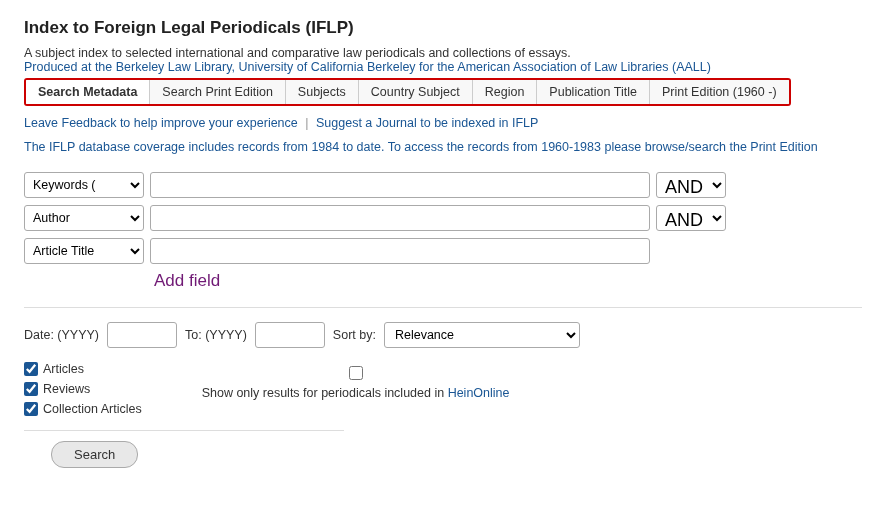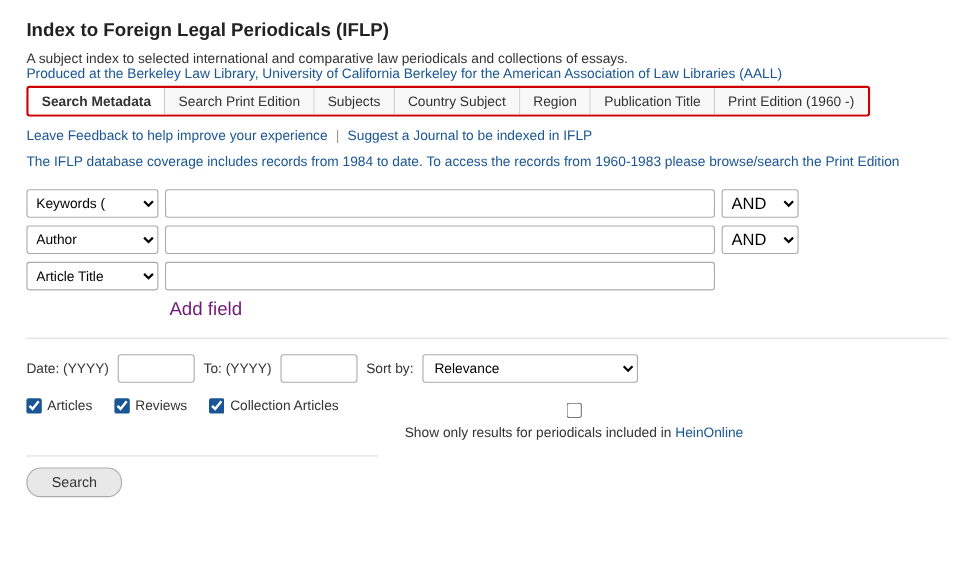--- a/index.html
+++ b/index.html
@@ -92,21 +92,21 @@
       max-width: 500px;
       padding: 3px 6px;
       font-size: 12.5px;
       border: 1px solid #aaa;
       border-radius: 3px;
       height: 26px;
     }
     .bool-select {
       width: 70px;
       padding: 3px 4px;
-      font-size: 15px;
+      font-size: 18px;
       border: 1px solid #aaa;
       border-radius: 3px;
       background: #fff;
       height: 26px;
     }
     .add-field-link {
       margin-left: 130px;
       color: #701a75;
       font-size: 17px;
       cursor: pointer;
@@ -148,21 +148,22 @@
 
     
     .checkboxes-section {
       display: flex;
       gap: 0;
       align-items: flex-start;
       margin-bottom: 14px;
     }
     .checkbox-col {
       display: flex;
-      gap: 20px;
+      flex-direction: column;
+      gap: 6px;
       margin-right: 60px;
     }
     .checkbox-item {
       display: flex;
       align-items: center;
       gap: 5px;
       font-size: 12.5px;
     }
     .checkbox-item input[type="checkbox"] {
       accent-color: #1a5694;
@@ -186,20 +187,21 @@
 
     
     .search-btn {
       padding: 5px 22px;
       font-size: 13px;
       background: #e8e8e8;
       border: 1px solid #aaa;
       border-radius: 13px;
       cursor: pointer;
       color: #333;
+      margin-left: 27px;
     }
 
     .bottom-divider {
       border: none;
       border-top: 1px solid #ddd;
       margin-bottom: 10px;
       width: 320px;
     }
   </style>
 </head>

